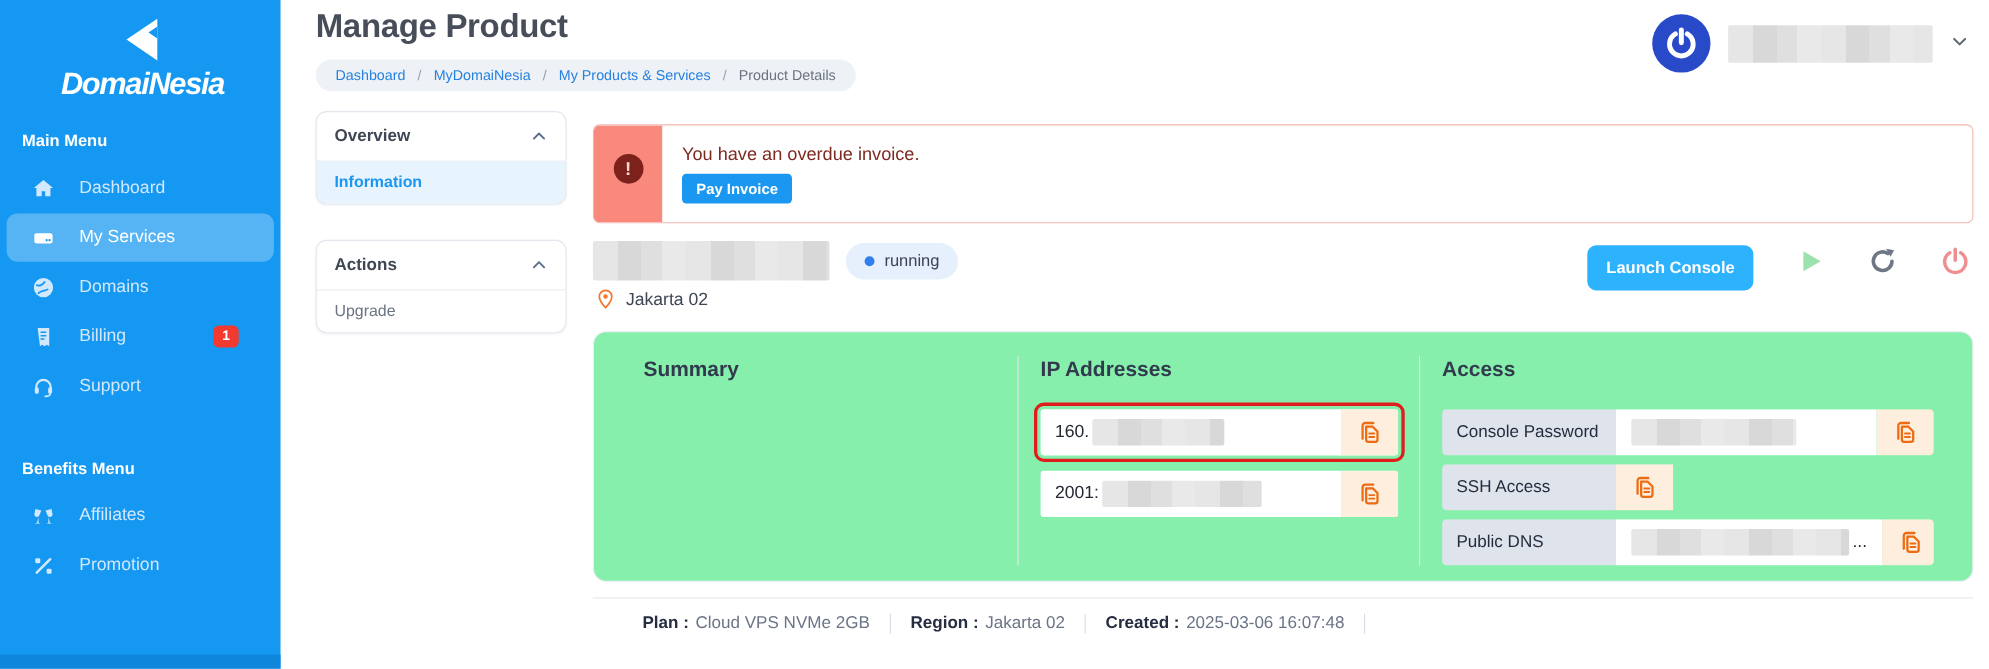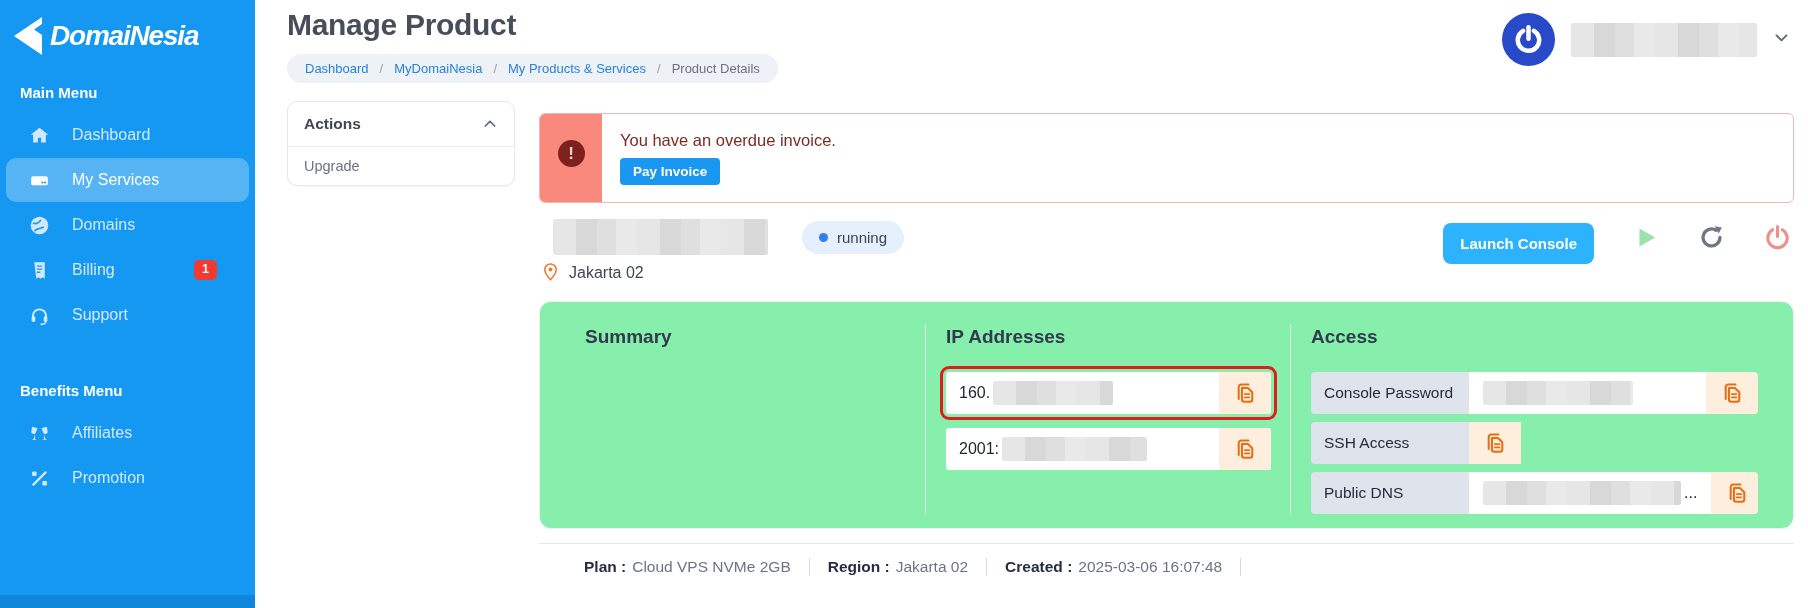--- a/index.html
+++ b/index.html
@@ -2,21 +2,21 @@
 <html><head>
 <meta charset="utf-8">
 <style>
   * { margin:0; padding:0; box-sizing:border-box; }
   html,body { width:1808px; height:608px; }
   body { font-family:"Liberation Sans","DejaVu Sans",sans-serif; background:#fff; overflow:hidden; }
   .app { display:flex; width:1808px; height:608px; }
 
   
   .sidebar { width:255px; background:#1598f2; flex-shrink:0; position:relative; }
-  .logo { display:flex; align-items:center; gap:4px; padding:16px 8px 0 12px; cursor:pointer; }
+  .logo { display:flex; align-items:center; gap:4px; padding:16px 8px 0 12px; cursor:pointer;flex-direction:column; }
   .logo-text { color:#fff; font-size:28px; font-weight:bold; font-style:italic; letter-spacing:-1.2px; }
   .menu-header { color:#fff; font-size:15px; font-weight:bold; padding:28px 0 12px 20px; }
   .menu-list { padding:0 6px; }
   .menu-item { display:flex; align-items:center; height:44px; padding:0 8px 0 22px; color:#d2e8fc;
                font-size:16px; gap:22px; border-radius:10px; margin-bottom:1px; cursor:pointer; }
   .menu-item.active { background:rgba(255,255,255,.28); color:#fff; }
   .mi-icon { width:22px; height:22px; display:flex; align-items:center; justify-content:center; }
   .mi-icon svg { width:21px; height:21px; }
   .badge { margin-left:auto; margin-right:24px; background:#f23a30; color:#fff; font-size:12.5px;
            font-weight:bold; padding:3px 8px; border-radius:5px; line-height:1.1; }
@@ -58,21 +58,21 @@
   .alert-icon-block { width:62px; background:#f9897d; display:flex; justify-content:center; padding-top:26px; flex-shrink:0; }
   .alert-bang { width:27px; height:27px; border-radius:50%; background:#7c211b; color:#fbd7d0; font-weight:bold;
                 display:flex; align-items:center; justify-content:center; font-size:17px; }
   .alert-body { padding:17px 0 0 18px; }
   .alert-msg { font-size:16.5px; color:#7d2a21; }
   .pay-btn { margin-top:8px; background:#1a97f0; color:#fff; border:none; font-weight:bold; font-size:13.5px;
              padding:6px 13px; border-radius:4px; cursor:pointer; font-family:inherit; }
 
   
   .server-row { margin-top:16px; display:flex; justify-content:space-between; }
-  .server-name-row { display:flex; align-items:center; gap:34px;margin-left:14px; }
+  .server-name-row { display:flex; align-items:center; gap:15px; }
   .status-pill { display:flex; align-items:center; gap:9px; background:#e6f0fd; border-radius:17px;
                  padding:8px 17px; font-size:15px; color:#3c4254; }
   .status-dot { width:9px; height:9px; border-radius:50%; background:#2f80ed; }
   .server-loc { margin-top:7px; display:flex; align-items:center; gap:10px; font-size:16px; color:#3f4654; padding-left:3px; }
   .server-actions { display:flex; align-items:flex-start; gap:37px; padding-top:4px; padding-right:2px; }
   .launch-btn { background:#2db2fe; color:#fff; border:none; font-size:15px; font-weight:bold;
                 padding:12px 17px; border-radius:8px; cursor:pointer; font-family:inherit; }
   .action-icon { cursor:pointer; display:flex; }
   .action-icon svg { width:29px; height:29px; }
 
@@ -239,20 +239,29 @@
       <span class="chev-down">
         <svg viewBox="0 0 24 24">
             <path d="M5 9 l7 7 7-7" fill="none" stroke="#5f6670" stroke-width="2.6" stroke-linecap="round" stroke-linejoin="round"></path>
           </svg>
       </span>
     </div>
 
     <div class="content">
 
       <div class="left-col">
+        <div class="panel">
+          <div class="panel-header">
+            <span>Overview</span>
+            <svg viewBox="0 0 24 24">
+                <path d="M5 15 l7-7 7 7" fill="none" stroke="#5a6e8c" stroke-width="2.6" stroke-linecap="round" stroke-linejoin="round"></path>
+              </svg>
+          </div>
+          <div class="panel-item active">Information</div>
+        </div>
 
         <div class="panel">
           <div class="panel-header">
             <span>Actions</span>
             <svg viewBox="0 0 24 24">
                 <path d="M5 15 l7-7 7 7" fill="none" stroke="#5a6e8c" stroke-width="2.6" stroke-linecap="round" stroke-linejoin="round"></path>
               </svg>
           </div>
           <div class="panel-item">Upgrade</div>
         </div>

